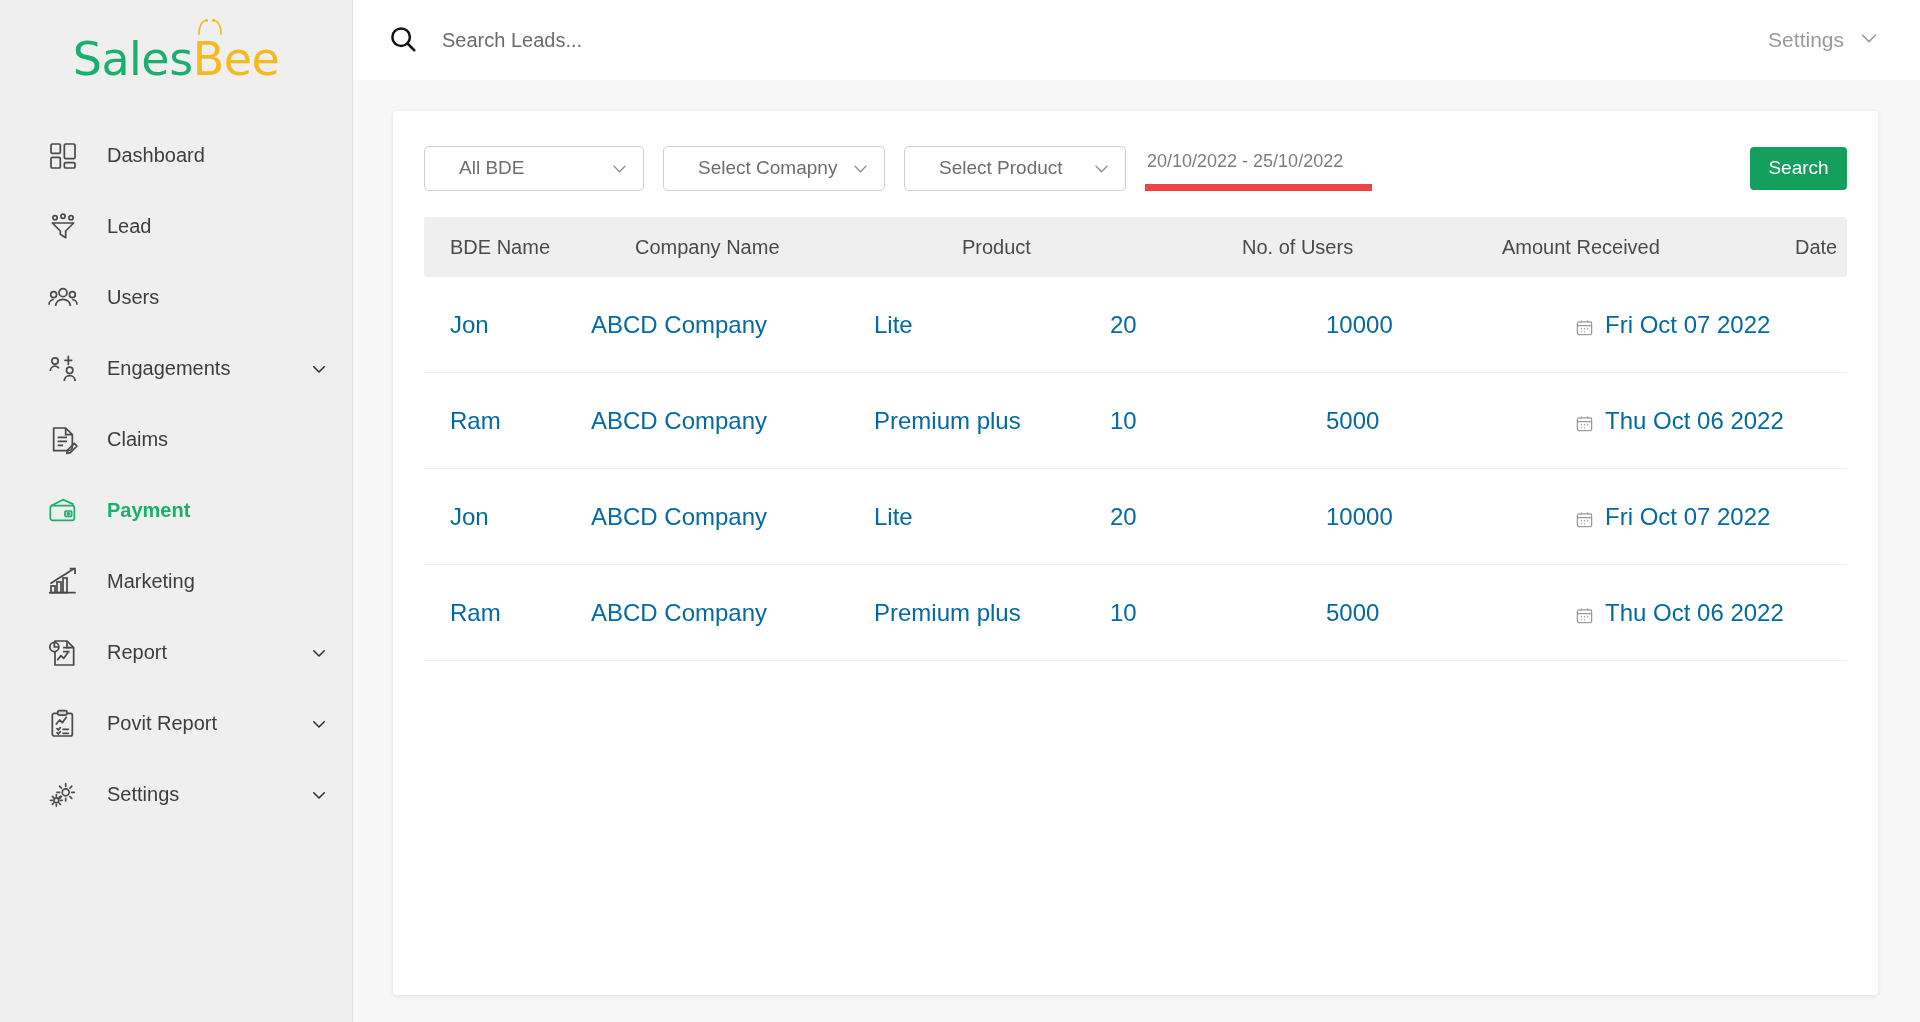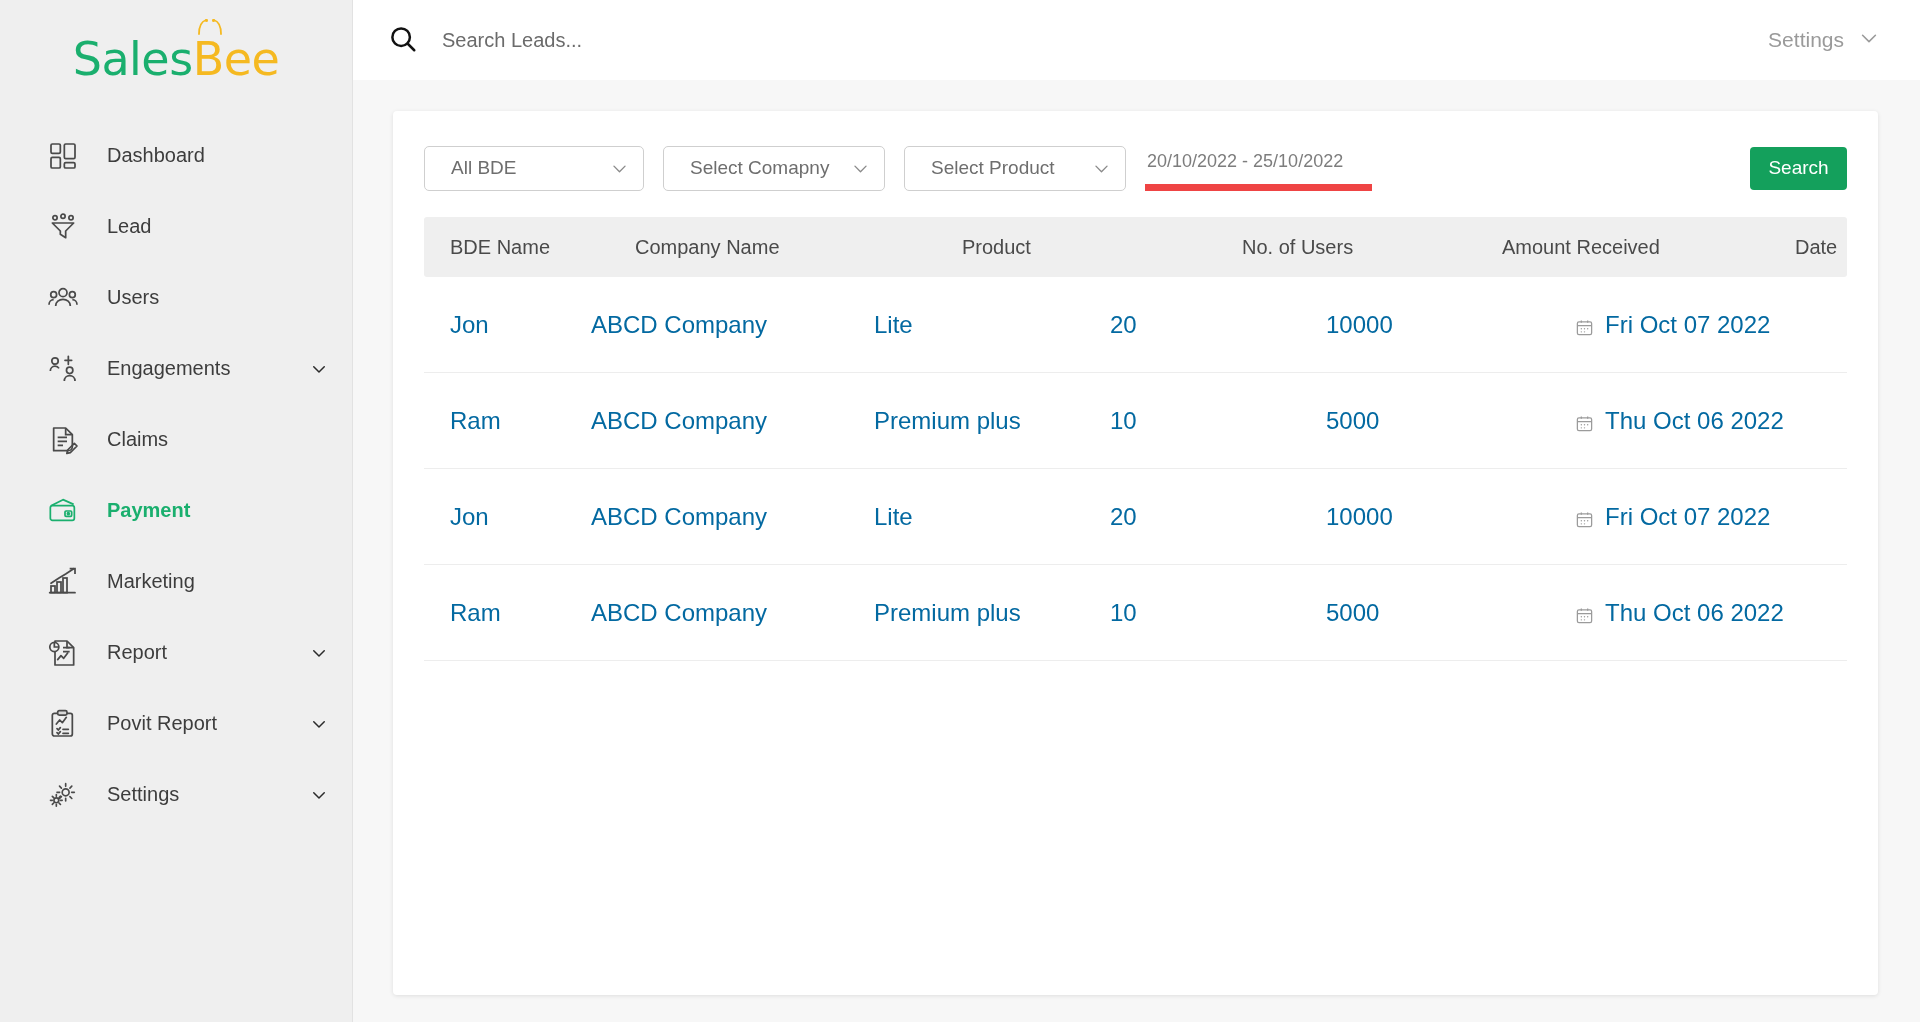--- a/index.html
+++ b/index.html
@@ -58,21 +58,21 @@
     background:#fff; border-radius:4px; height:884px;
     box-shadow:0 1px 4px rgba(0,0,0,0.10);
     padding:28px 31px 0 31px; display:flex; flex-direction:column;
   }
 
   
   .filters { display:flex; align-items:center; height:58px; flex:none; }
   .select {
     height:45px; border:1px solid #cfcfcf; border-radius:5px;
     display:flex; align-items:center; justify-content:space-between;
-    padding:0 14px 0 26px; background:#fff; cursor:pointer; margin-right:19px;
+    padding:0 14px 0 34px; background:#fff; cursor:pointer; margin-right:19px;
   }
   .select .stxt { font-size:19px; color:#6e6e6e; white-space:nowrap; }
   .select.w1 { width:220px; } .select.w2 { width:222px; } .select.w3 { width:222px; }
   .select .chev { width:19px; height:19px; margin-left:12px; flex:none; }
   .daterange {
     width:227px; height:45px; border:none; border-bottom:7px solid #ef4444;
     background:transparent; outline:none; font-size:18px; color:#7d7d7d;
     font-family:"Liberation Sans", sans-serif; padding:0 2px 6px 2px;
   }
   .spacer { flex:1; }

